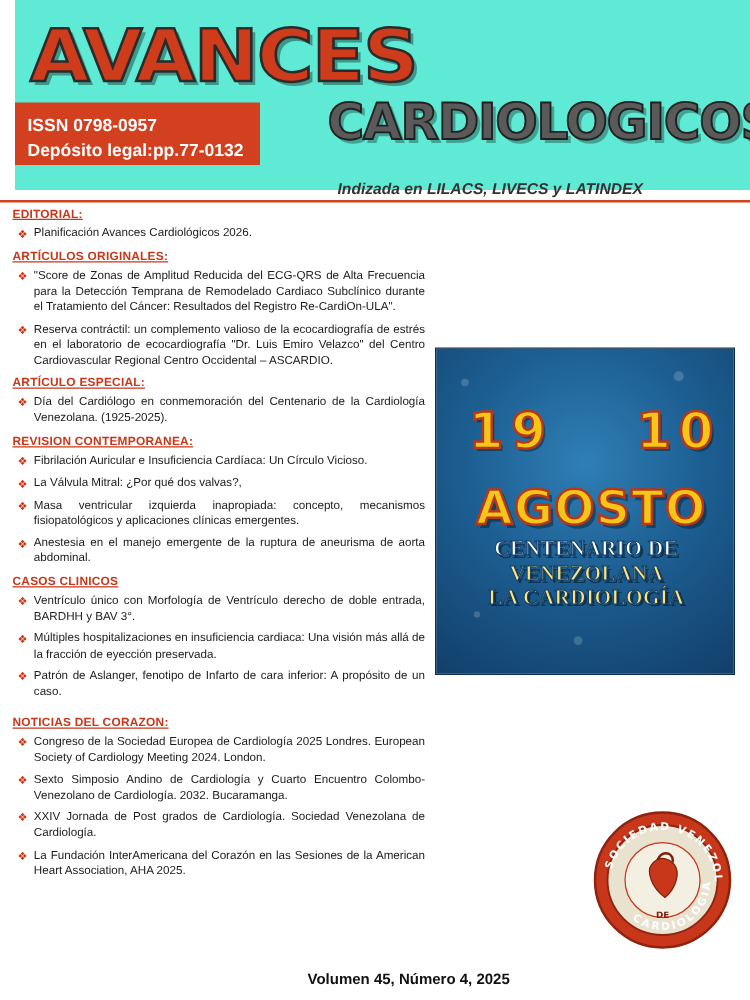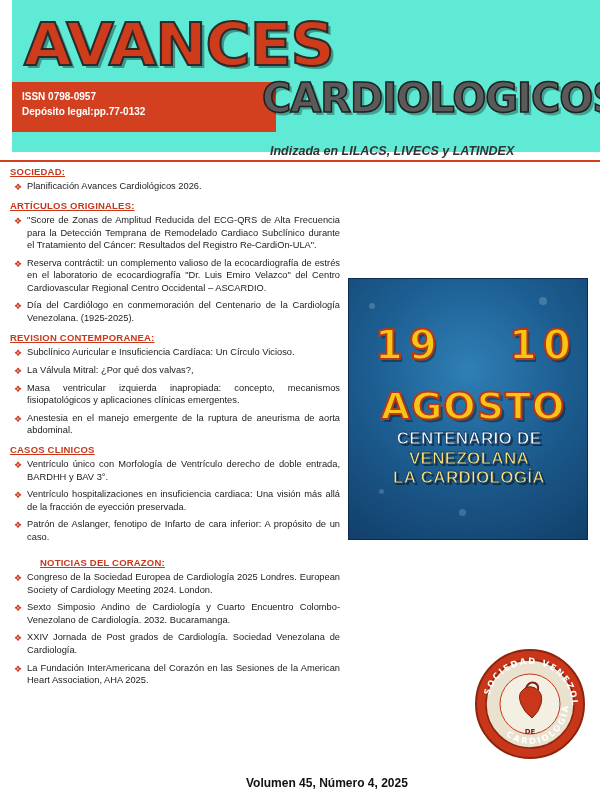--- a/index.html
+++ b/index.html
@@ -32,24 +32,24 @@
     color: #cf3c1b;
     -webkit-text-stroke: 2px #2b2b2b;
     text-shadow: 3px 3px 0 rgba(0,0,0,0.35);
     line-height: 1;
     transform: scaleX(1.06);
     transform-origin: left top;
   }
   .issn-block {
     position: absolute;
     left: 0; top: 82px;
-    width: 264px; height: 50px;
+    width: 196px; height: 50px;
     background: #d2401f;
     color: #ffffff;
-    font-size: 10px;
+    font-size: 14px;
     font-weight: bold;
     padding: 8px 0 0 10px;
     line-height: 1.45;
   }
   .title-cardio {
     position: absolute;
     left: 250px; top: 78px;
     font-family: "DejaVu Sans", sans-serif;
     font-weight: bold;
     font-size: 40px;
@@ -161,21 +161,21 @@
   }
   .art-year.y1 { left: 26px; }
   .art-year.y2 { left: 60px; }
   .art-year.y3 { left: 160px; }
   .art-year.y4 { left: 194px; }
   .art-caption {
     position: absolute;
     left: 8px; top: 150px;
     width: 224px;
     text-align: center;
-    font-family: Liberation Sans, sans-serif;
+    font-family: Liberation Serif, serif;
     font-weight: bold;
     font-size: 17px;
     line-height: 1.15;
     color: #ffffff;
     -webkit-text-stroke: 0.8px #123f6a;
     text-shadow: 2px 2px 0 rgba(0,0,0,0.45);
     letter-spacing: 0.3px;
   }
   .art-caption .l2 { color: #ffe27a; }
   
@@ -205,45 +205,46 @@
       <div>ISSN 0798-0957</div>
       <div>Depósito legal:pp.77-0132</div>
     </div>
     <div class="title-cardio">CARDIOLOGICOS</div>
     <div class="subtitle2">Indizada en LILACS, LIVECS y LATINDEX</div>
   </div>
   <div class="rule-red"></div>
 
   <div class="toc">
 
-    <div class="sec-head first">SOCIEDAD:</div>
+    <div class="sec-head first">EDITORIAL:</div>
     <div class="item">
       <span class="bullet">❖</span>
       <span class="item-text">Planificación Avances Cardiológicos 2026.</span>
     </div>
 
     <div class="sec-head">ARTÍCULOS ORIGINALES:</div>
     <div class="item">
       <span class="bullet">❖</span>
       <span class="item-text">"Score de Zonas de Amplitud Reducida del ECG-QRS de Alta Frecuencia para la Detección Temprana de Remodelado Cardiaco Subclínico durante el Tratamiento del Cáncer: Resultados del Registro Re-CardiOn-ULA".</span>
     </div>
     <div class="item">
       <span class="bullet">❖</span>
       <span class="item-text">Reserva contráctil: un complemento valioso de la ecocardiografía de estrés en el laboratorio de ecocardiografía "Dr. Luis Emiro Velazco" del Centro Cardiovascular Regional Centro Occidental – ASCARDIO.</span>
     </div>
 
+    <div class="sec-head">ARTÍCULO ESPECIAL:</div>
     <div class="item">
       <span class="bullet">❖</span>
       <span class="item-text">Día del Cardiólogo en conmemoración del Centenario de la Cardiología Venezolana.   (1925-2025).</span>
     </div>
 
     <div class="sec-head">REVISION CONTEMPORANEA:</div>
     <div class="item">
       <span class="bullet">❖</span>
-      <span class="item-text">Subclínico Auricular e Insuficiencia Cardíaca: Un Círculo Vicioso.</span>
+      <span class="item-text">Fibrilación Auricular e Insuficiencia Cardíaca: Un Círculo Vicioso.</span>
     </div>
     <div class="item">
       <span class="bullet">❖</span>
       <span class="item-text">La Válvula Mitral: ¿Por qué dos valvas?,</span>
     </div>
     <div class="item">
       <span class="bullet">❖</span>
       <span class="item-text">Masa ventricular izquierda inapropiada: concepto, mecanismos fisiopatológicos y aplicaciones clínicas emergentes.</span>
     </div>
     <div class="item">
@@ -251,28 +252,28 @@
       <span class="item-text">Anestesia en el manejo emergente de la ruptura de aneurisma de aorta abdominal.</span>
     </div>
 
     <div class="sec-head">CASOS CLINICOS</div>
     <div class="item">
       <span class="bullet">❖</span>
       <span class="item-text">Ventrículo único con Morfología de Ventrículo derecho de doble entrada, BARDHH y BAV 3°.</span>
     </div>
     <div class="item">
       <span class="bullet">❖</span>
-      <span class="item-text">Ventrículo hospitalizaciones en insuficiencia cardiaca: Una visión más allá de la fracción de eyección preservada.</span>
+      <span class="item-text">Múltiples hospitalizaciones en insuficiencia cardiaca: Una visión más allá de la fracción de eyección preservada.</span>
     </div>
     <div class="item">
       <span class="bullet">❖</span>
       <span class="item-text">Patrón de Aslanger, fenotipo de Infarto de cara inferior: A propósito de un caso.</span>
     </div>
 
-    <div class="sec-head" style="margin-top:14px;margin-left:30px;">NOTICIAS DEL CORAZON:</div>
+    <div class="sec-head" style="margin-top:14px;">NOTICIAS DEL CORAZON:</div>
     <div class="item">
       <span class="bullet">❖</span>
       <span class="item-text">Congreso de la Sociedad Europea de Cardiología 2025 Londres. European Society of Cardiology Meeting 2024. London.</span>
     </div>
     <div class="item">
       <span class="bullet">❖</span>
       <span class="item-text">Sexto Simposio Andino de Cardiología y Cuarto Encuentro Colombo-Venezolano de Cardiología. 2032. Bucaramanga.</span>
     </div>
     <div class="item">
       <span class="bullet">❖</span>

